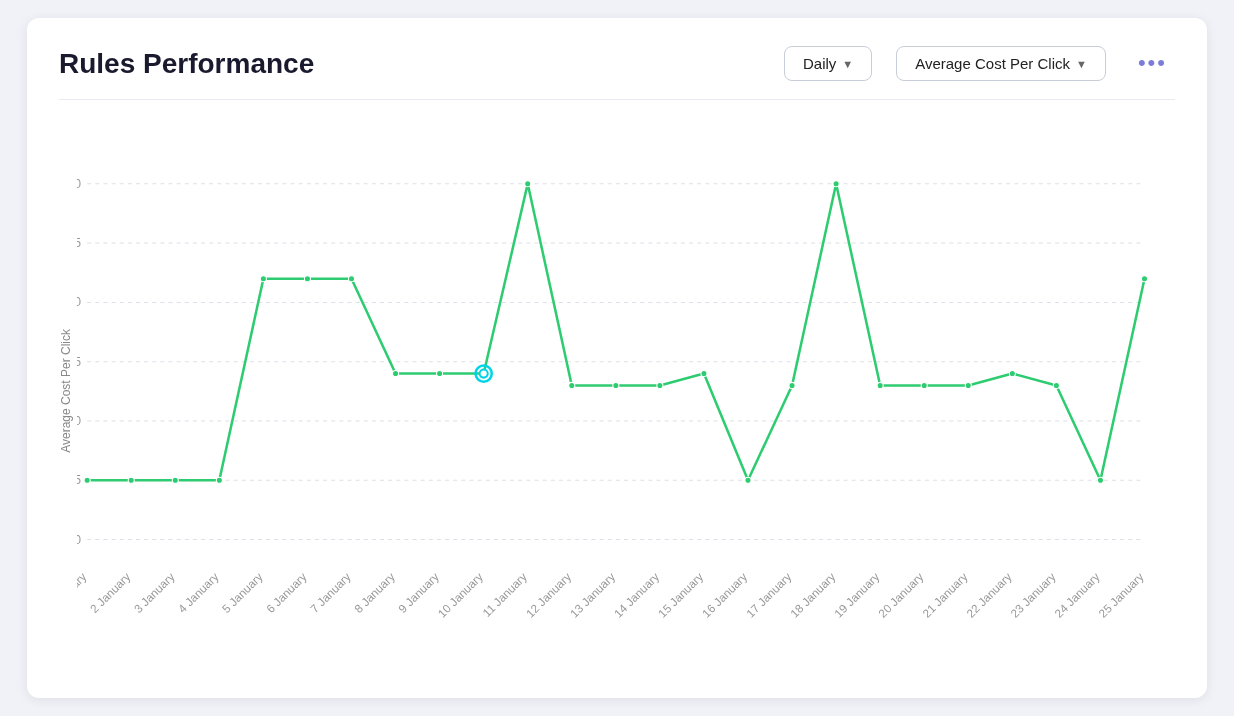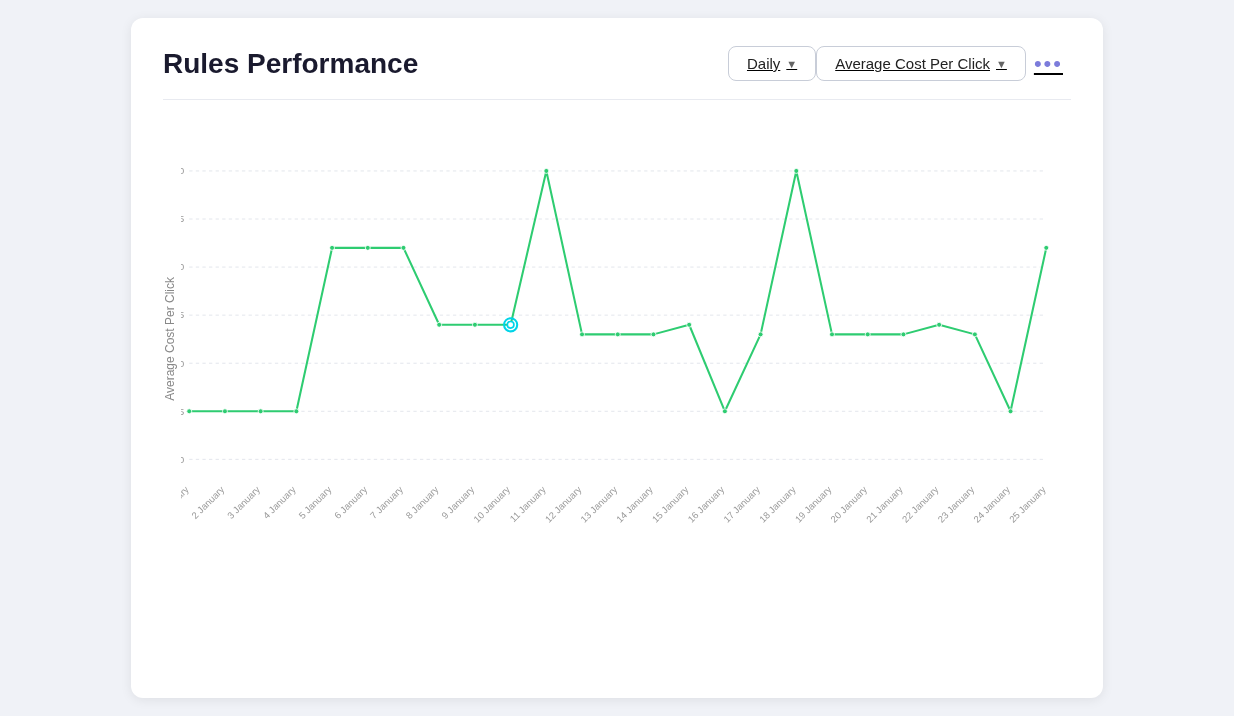--- a/index.html
+++ b/index.html
@@ -8,40 +8,39 @@
       display: flex;
       align-items: center;
       justify-content: center;
       min-height: 100vh;
       font-family: -apple-system, BlinkMacSystemFont, 'Segoe UI', sans-serif;
     }
     .card {
       background: #fff;
       border-radius: 12px;
       box-shadow: 0 2px 12px rgba(0,0,0,0.08);
-      width: 972px;
+      width: 1180px;
       min-height: 680px;
       padding: 28px 32px 24px 32px;
     }
     .header {
       display: flex;
       align-items: center;
       justify-content: space-between;
       margin-bottom: 18px;
     }
     .title {
       font-size: 28px;
       font-weight: 700;
       color: #1a1a2e;
     }
     .header-controls {
       display: flex;
-      align-items: flex-end;
-      gap: 0;
-      text-decoration: underline;
+      align-items: flex-start;
+      gap: 24px;
     }
     .dropdown-btn {
       border: 1.5px solid #c8cdd8;
       border-radius: 8px;
       background: #fff;
       padding: 8px 18px;
       font-size: 15px;
       color: #222;
       cursor: pointer;
       display: flex;

